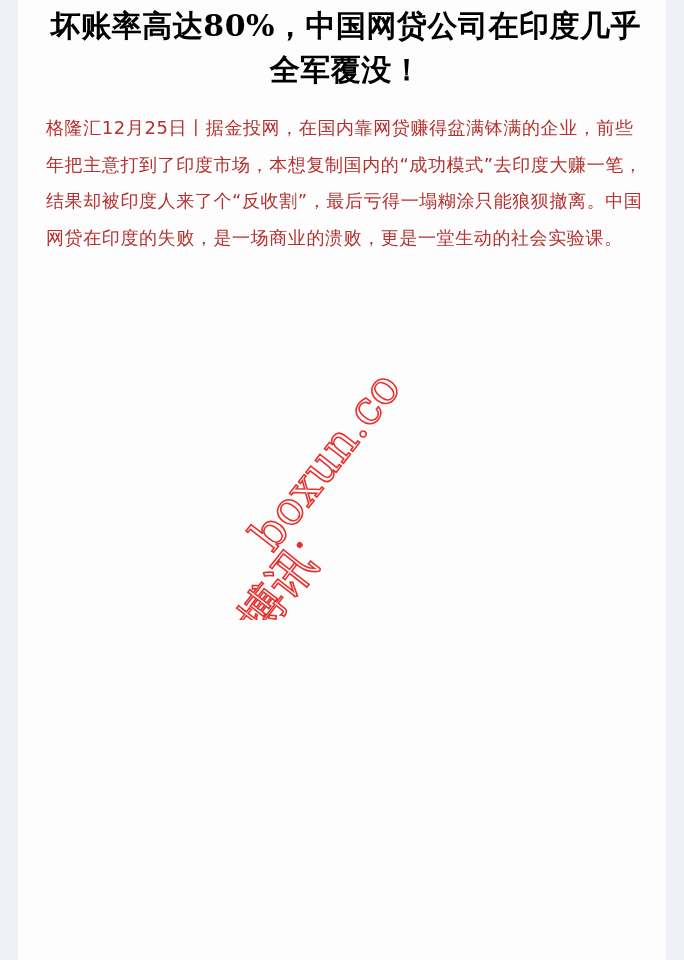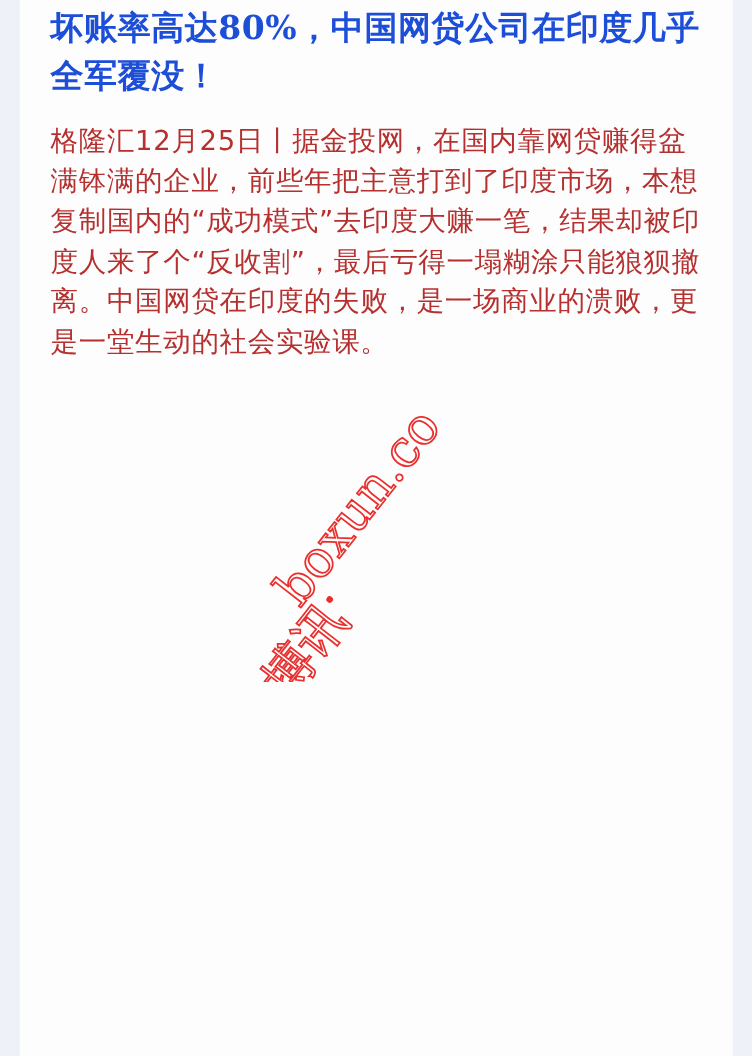--- a/index.html
+++ b/index.html
@@ -25,29 +25,30 @@
     .title {
       position: absolute;
       left: 28px;
       top: 4px;
       width: 600px;
       margin: 0;
       font-family: "DejaVu Serif", "Liberation Serif", serif;
       font-weight: bold;
       font-size: 30px;
       line-height: 44px;
-      color: #1d4ed8;
+      color: #000000;
       letter-spacing: 0.5px;
+      text-align: center;
     }
     .para {
       position: absolute;
       left: 28px;
       width: 600px;
       margin: 0;
-      font-size: 25px;
+      font-size: 18px;
       line-height: 36.5px;
       color: #b5302f;
       letter-spacing: 0.6px;
       word-break: break-all;
     }
     .p1 { top: 110px; }
     .p2 { top: 366px; }
     .p3 { top: 694px; }
 
     .watermark {

